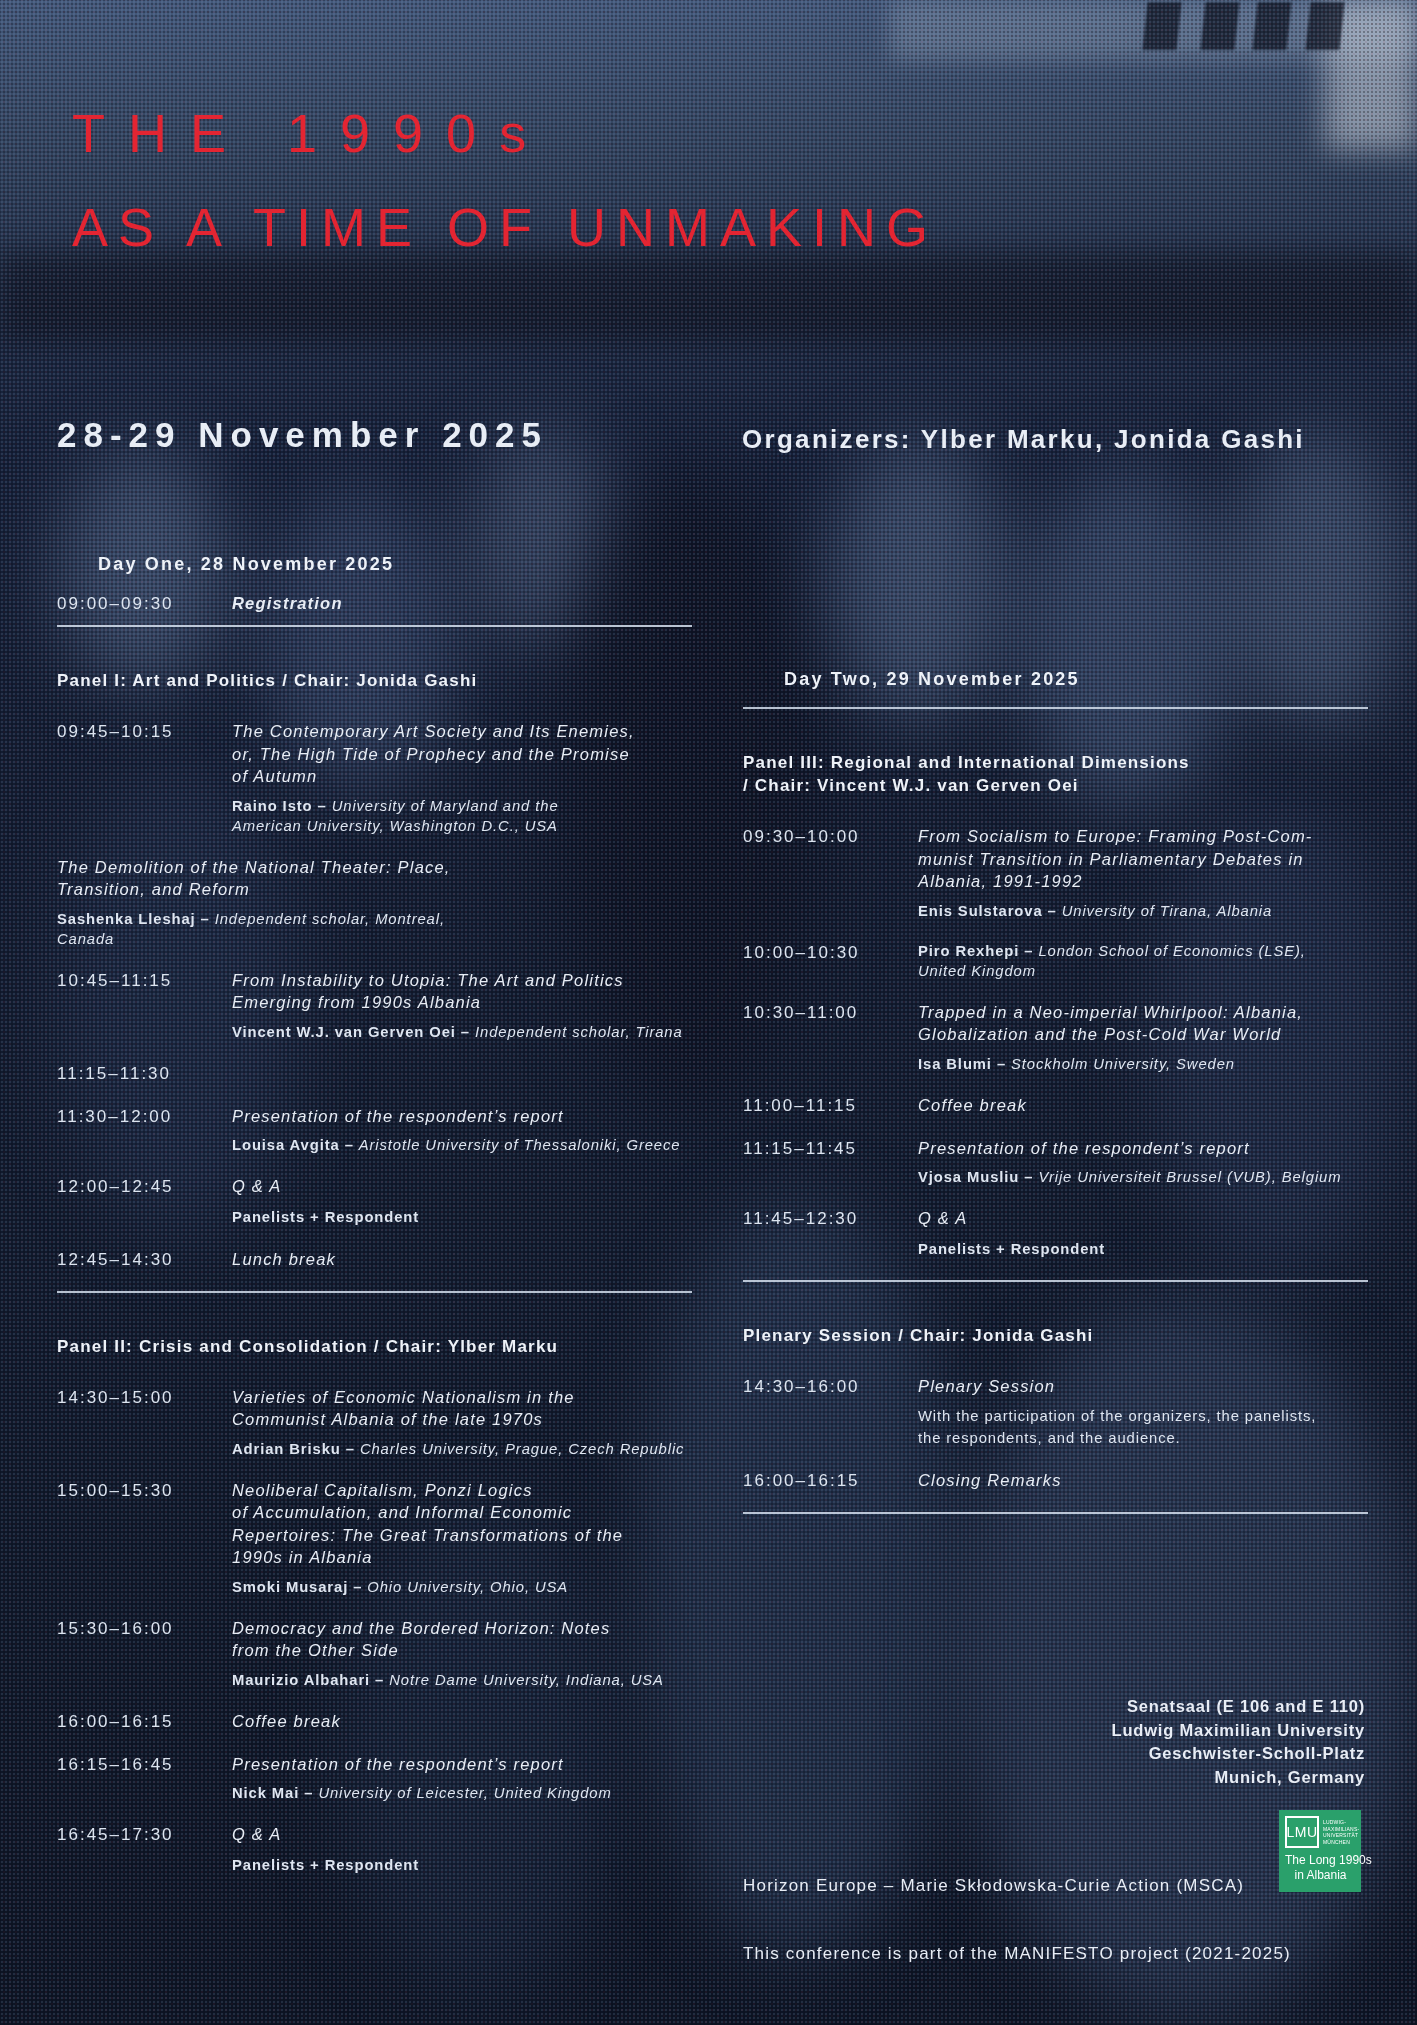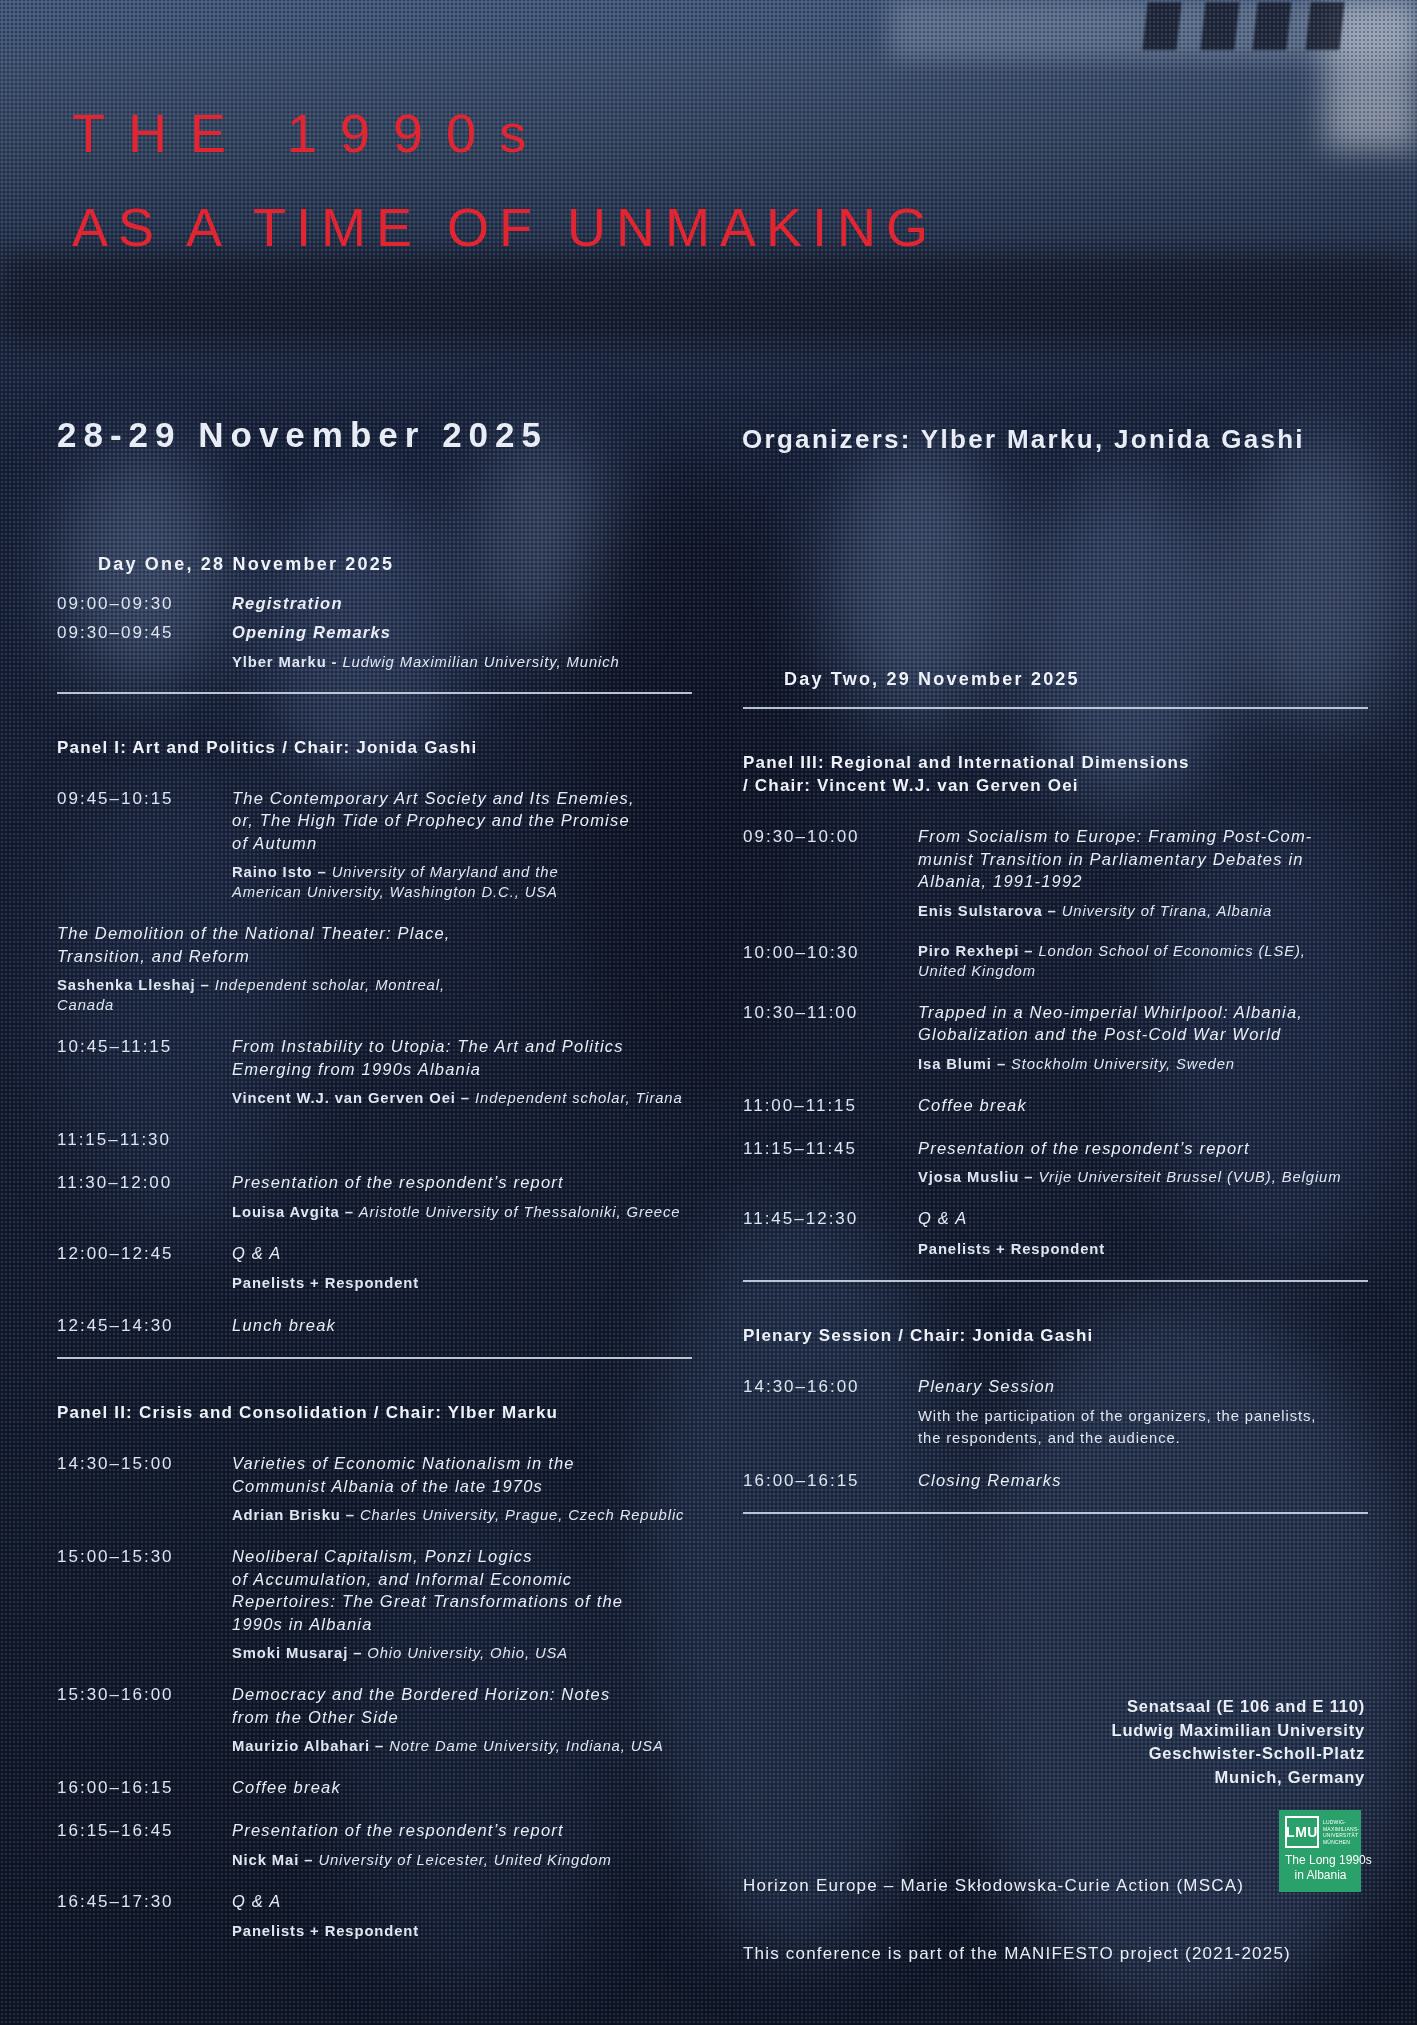--- a/index.html
+++ b/index.html
@@ -72,21 +72,21 @@
 
   .venue { position:absolute; right:52px; top:1695px; text-align:right; font-weight:bold;
            font-size:16.5px; line-height:23.5px; letter-spacing:0.8px; }
   .funding { position:absolute; left:743px; top:1876px; font-size:17px; letter-spacing:1.2px; }
   .project { position:absolute; left:743px; top:1944px; font-size:17px; letter-spacing:1.2px; }
 
   .lmu-logo { position:absolute; left:1279px; top:1810px; width:82px; height:82px;
               background:#2aa06b; padding:6px 5px 4px 6px; box-sizing:border-box; color:#fff; }
   .logo-top { display:flex; gap:4px; }
   .lmu-box { width:30px; height:28px; border:2px solid #fff; display:flex; align-items:center;
-             justify-content:center; font-weight:bold; font-size:14px; letter-spacing:0.5px; flex:none; }
+             justify-content:center; font-weight:normal; font-size:14px; letter-spacing:0.5px; flex:none; }
   .uni-lines { font-size:5px; line-height:6.5px; letter-spacing:0.2px; padding-top:3px; }
   .logo-banner { text-align:center; font-size:12px; line-height:15px; margin-top:5px; white-space:nowrap; }
 </style>
 </head>
 <body>
 
 <div class="poster">
   <div class="photo">
     <div class="lightband"></div>
     <div class="whitepatch"></div>
@@ -119,27 +119,20 @@
     <div class="organizers">Organizers: Ylber Marku, Jonida Gashi</div>
 
     <div class="column col-left" id="col-left">
         <div class="col-heading day">Day One, 28 November 2025</div>
         <div class="row">
           <div class="row-time">09:00–09:30</div>
           <div class="row-content">
             <div class="session-title bold">Registration</div>
           </div>
         </div>
-        <div class="row">
-          <div class="row-time">09:30–09:45</div>
-          <div class="row-content">
-            <div class="session-title bold">Opening Remarks</div>
-            <p class="speaker"><span class="speaker-name">Ylber Marku -</span><span class="speaker-aff">Ludwig Maximilian University, Munich</span></p>
-          </div>
-        </div>
         <div class="rule"></div>
         <div class="col-heading panel">Panel I: Art and Politics / Chair: Jonida Gashi</div>
         <div class="row">
           <div class="row-time">09:45–10:15</div>
           <div class="row-content">
             <div class="session-title">The Contemporary Art Society and Its Enemies,
 or, The High Tide of Prophecy and the Promise
 of Autumn</div>
             <p class="speaker"><span class="speaker-name">Raino Isto –</span><span class="speaker-aff">University of Maryland and the
 American University, Washington D.C., USA</span></p>

